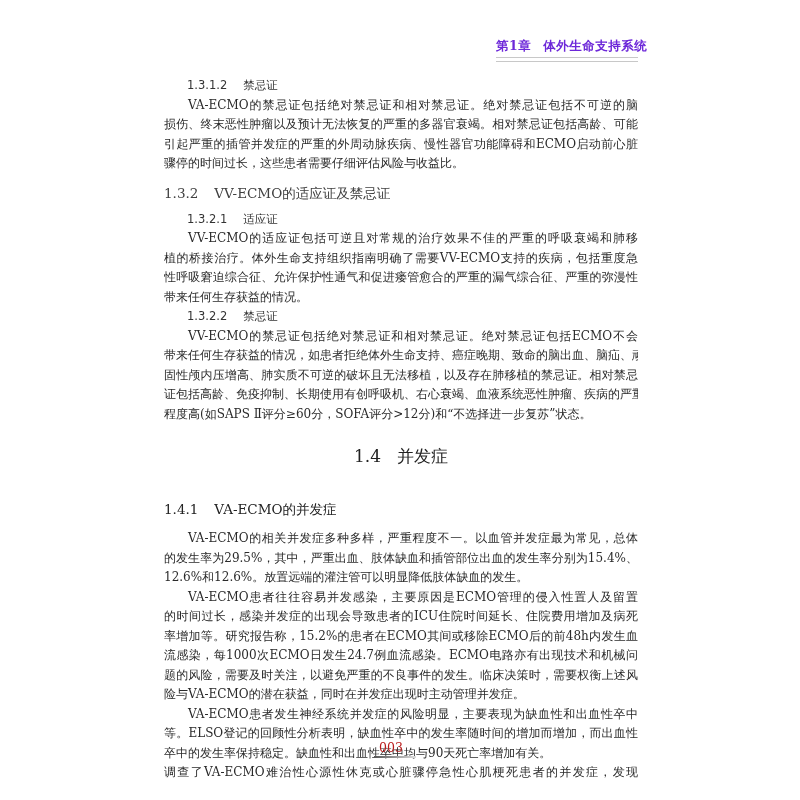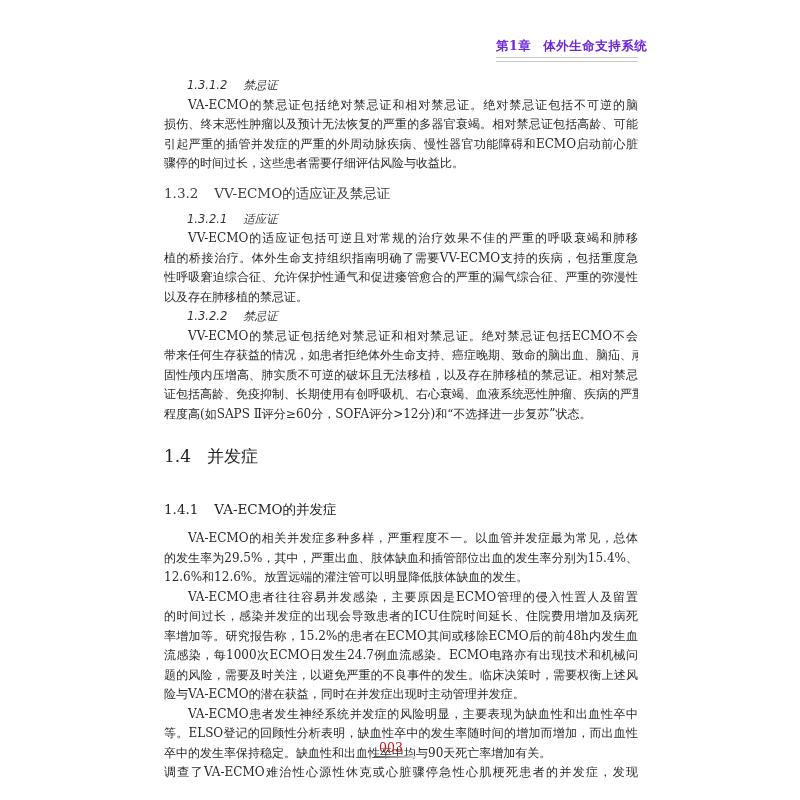--- a/index.html
+++ b/index.html
@@ -10,24 +10,24 @@
                   white-space: nowrap; }
   .running-head .sep { display: inline-block; width: 12px; }
   .head-rule { position: absolute; left: 496px; top: 57px; width: 142px; height: 3px;
                border-top: 1px solid #c8c8c8; border-bottom: 1px solid #c8c8c8; }
   .body { position: absolute; left: 164px; top: 76px; width: 474px; }
   .line { font-size: 12px; line-height: 19.5px; height: 19.5px; white-space: nowrap;
           text-align: justify; text-align-last: justify; overflow: hidden; }
   .line.last { text-align-last: left; }
   .indent { padding-left: 24px; }
   .h4 { font-family: "DejaVu Sans", "Liberation Sans", sans-serif; font-size: 11.5px;
-        padding-left: 23px; line-height: 19.5px; height: 19.5px; color: #333; font-style: italic; }
+        padding-left: 23px; line-height: 19.5px; height: 19.5px; color: #333; }
   .h3 { font-size: 13.5px; line-height: 22px; height: 22px; margin-top: 8px; margin-bottom: 6px;
         color: #404040; }
-  .h2 { font-size: 17px; line-height: 24px; height: 24px; margin-top: 20px; color: #222; }
+  .h2 { font-size: 17px; line-height: 24px; height: 24px; margin-top: 20px; color: #222; text-align: center; }
   .h3b { font-size: 13.5px; line-height: 22px; height: 22px; margin-top: 30px; margin-bottom: 9px; color: #222; }
   .num { display: inline-block; }
   .gap { display: inline-block; width: 16px; }
   .page-number { position: absolute; left: 379px; top: 740px; font-size: 12.5px; color: #b91c1c; }
   .page-rule { position: absolute; left: 374px; top: 756px; width: 42px; height: 2px;
                background: linear-gradient(to right, #555, #ddd); }
 </style>
 </head>
 <body>
 
@@ -52,21 +52,21 @@
     <span class="num">1.3.2</span><span class="gap"></span><span>VV-ECMO的适应证及禁忌证</span>
   </div>
 
   <div class="h4">
     <span class="num">1.3.2.1</span><span class="gap"></span><span>适应证</span>
   </div>
   <div>
     <div class="line indent">VV-ECMO的适应证包括可逆且对常规的治疗效果不佳的严重的呼吸衰竭和肺移</div>
     <div class="line">植的桥接治疗。体外生命支持组织指南明确了需要VV-ECMO支持的疾病，包括重度急</div>
     <div class="line">性呼吸窘迫综合征、允许保护性通气和促进瘘管愈合的严重的漏气综合征、严重的弥漫性</div>
-    <div class="line last">以及存在肺移植的禁忌证。</div>
+    <div class="line last">带来任何生存获益的情况。</div>
   </div>
 
   <div class="h4">
     <span class="num">1.3.2.2</span><span class="gap"></span><span>禁忌证</span>
   </div>
   <div>
     <div class="line indent">VV-ECMO的禁忌证包括绝对禁忌证和相对禁忌证。绝对禁忌证包括ECMO不会</div>
     <div class="line">带来任何生存获益的情况，如患者拒绝体外生命支持、癌症晚期、致命的脑出血、脑疝、顽</div>
     <div class="line">固性颅内压增高、肺实质不可逆的破坏且无法移植，以及存在肺移植的禁忌证。相对禁忌</div>
     <div class="line">证包括高龄、免疫抑制、长期使用有创呼吸机、右心衰竭、血液系统恶性肿瘤、疾病的严重</div>

